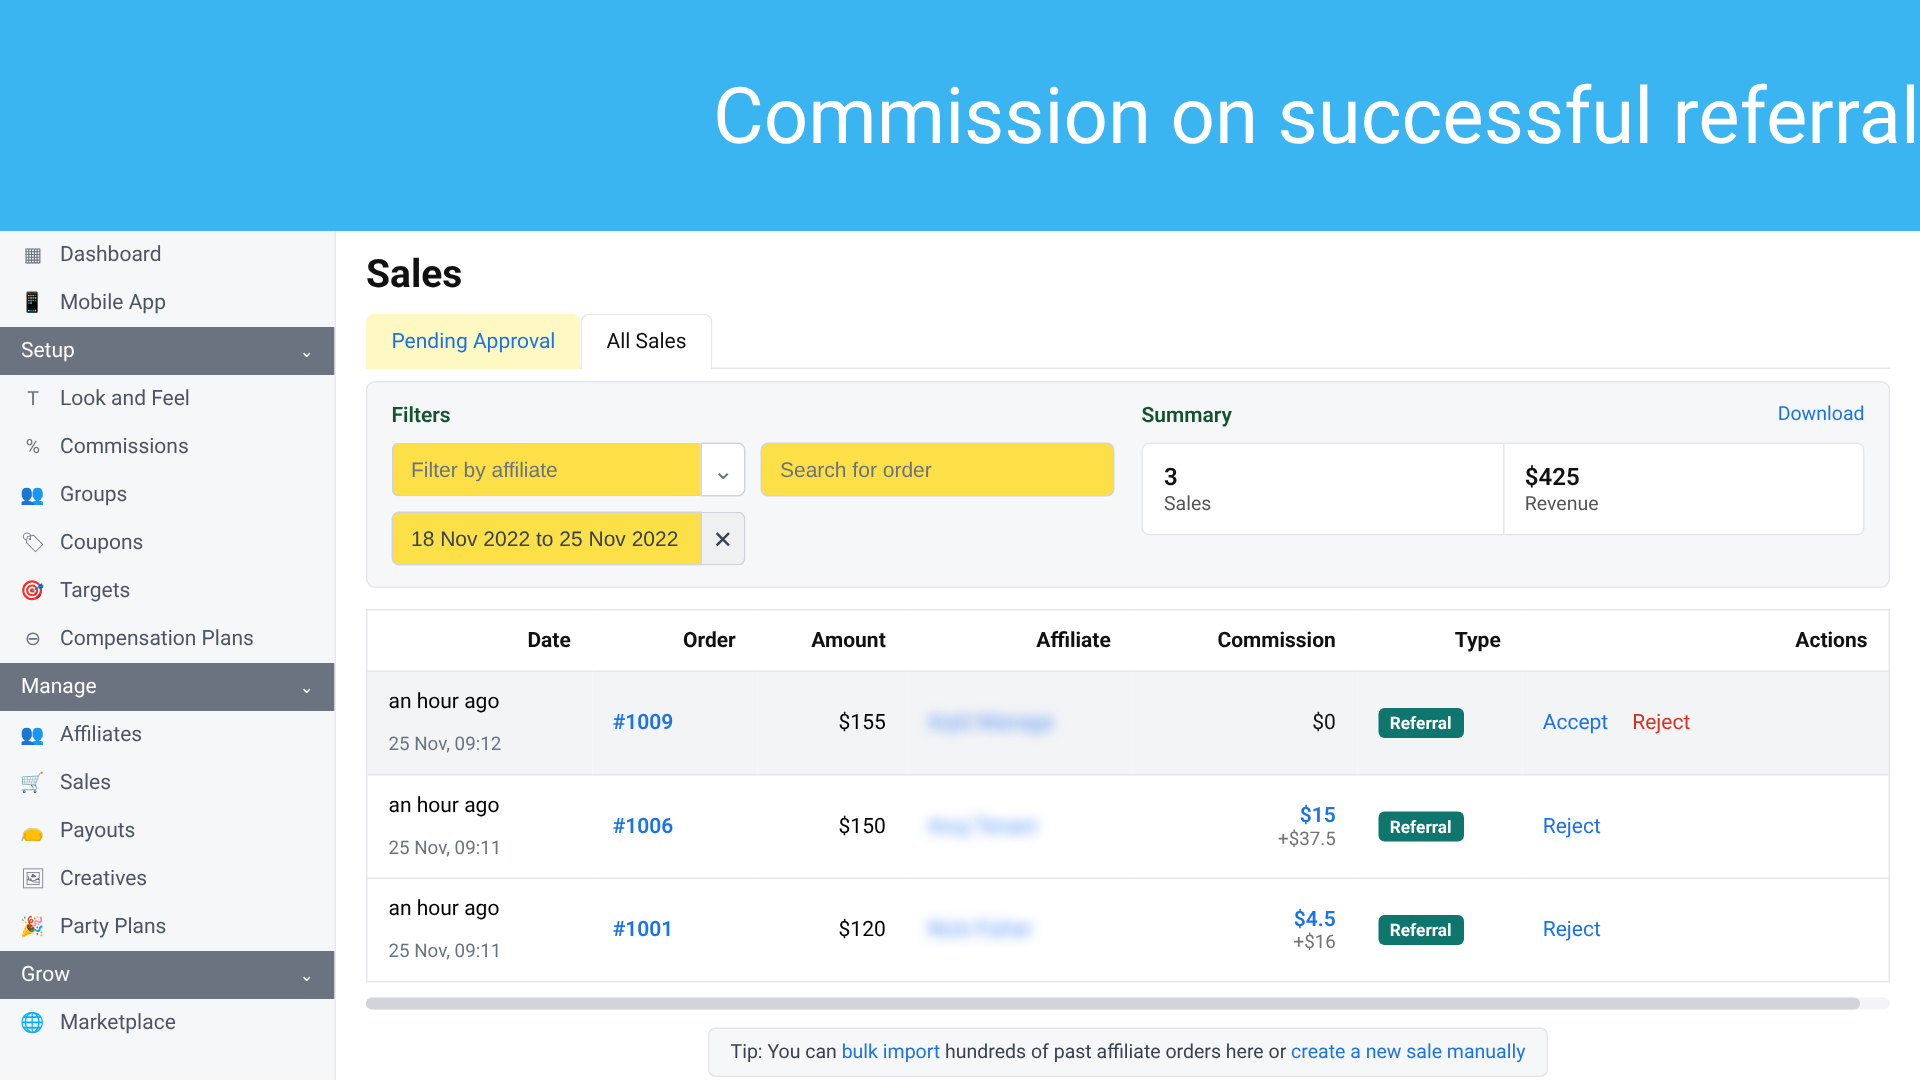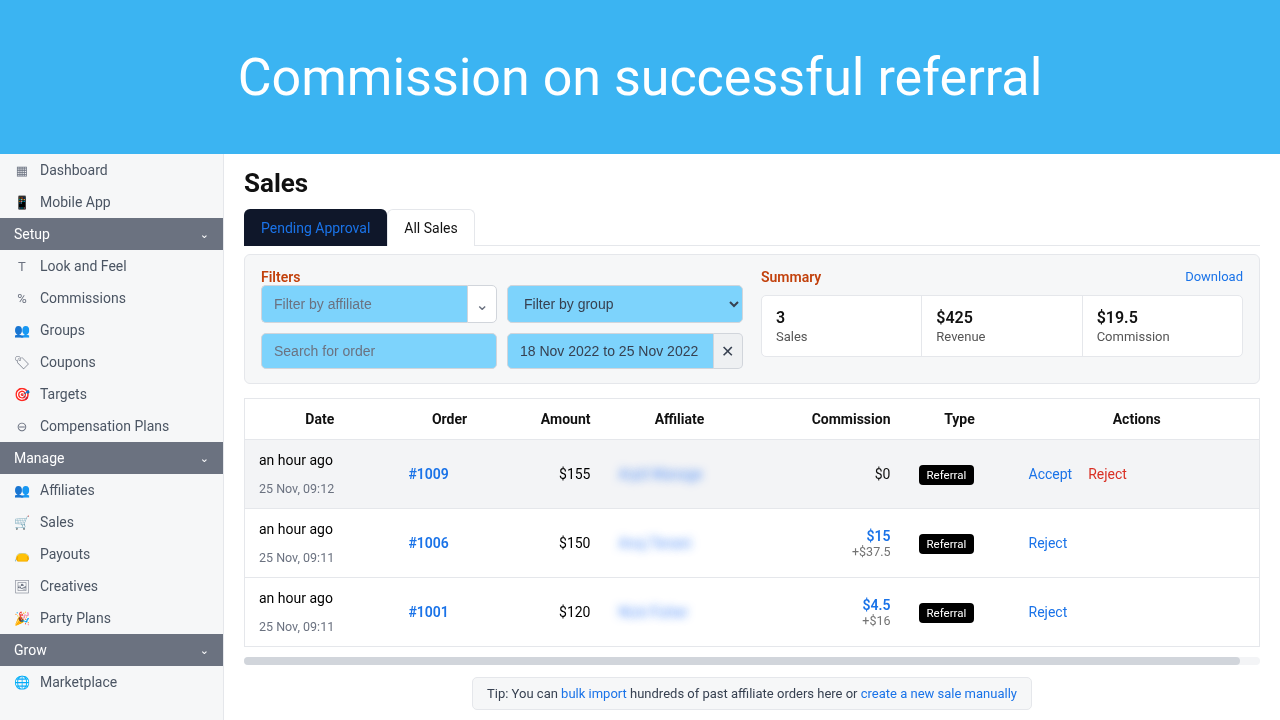--- a/index.html
+++ b/index.html
@@ -1,58 +1,58 @@
 <!DOCTYPE html>
 <html><head>
 <meta charset="utf-8">
 <style>
   * { box-sizing: border-box; margin: 0; padding: 0; }
   body { font-family: -apple-system, BlinkMacSystemFont, "Segoe UI", Roboto, sans-serif; background: #fff; width: 1280px; height: 720px; overflow: hidden; }
-  .banner { background: #3bb4f2; color: #fff; height: 154px; display: flex; align-items: center; justify-content: center; font-size: 52px; font-weight: 400; }
+  .banner { background: #3bb4f2; color: #fff; height: 154px; display: flex; align-items: center; justify-content: flex-end; font-size: 52px; font-weight: 400; }
   .app { display: flex; height: 566px; }
   .sidebar { width: 224px; background: #f6f7f8; border-right: 1px solid #e5e7eb; overflow-y: auto; font-size: 14px; }
   .side-item { display: flex; align-items: center; gap: 10px; padding: 8px 14px; color: #4b5563; cursor: pointer; }
   .side-item .ico { width: 16px; display:inline-flex; align-items:center; justify-content:center; color:#6b7280; font-size:13px; }
   .side-section { background: #6b7280; color: #fff; padding: 8px 14px; display:flex; align-items:center; justify-content:space-between; font-size:14px; }
   .side-section .chev { font-size:11px; }
   .main { flex:1; padding: 14px 20px 0 20px; overflow:hidden; }
   h1.page-title { font-size: 26px; font-weight: 700; margin-bottom: 10px; color:#111; }
   .tabs { display:flex; gap:0; border-bottom:1px solid #e5e7eb; margin-bottom: 8px; }
-  .tab { padding: 10px 16px; font-size:14px; color:#1a73e8; cursor:pointer; border:1px solid transparent; border-bottom:none; border-radius:6px 6px 0 0; position:relative; top:1px; background:#0f172a; }
+  .tab { padding: 10px 16px; font-size:14px; color:#1a73e8; cursor:pointer; border:1px solid transparent; border-bottom:none; border-radius:6px 6px 0 0; position:relative; top:1px; background:#fef9c3; }
   .tab.active { color:#111; border-color:#e5e7eb; background:#fff; }
   .panel-row { display:flex; gap:18px; background:#f6f7f8; border:1px solid #e5e7eb; border-radius:6px; padding:14px 16px; margin-bottom:14px; }
   .filters { flex:1; }
-  .panel-label { font-size:14px; font-weight:600; color:#c2410c; }
+  .panel-label { font-size:14px; font-weight:600; margin-bottom:10px; color:#14532d; }
   .filter-grid { display:grid; grid-template-columns: 1fr 1fr; gap:10px; }
-  .input, .select { background:#7dd3fc; border:1px solid #d1d5db; border-radius:5px; padding: 9px 12px; font-size:14px; color:#374151; width:100%; }
+  .input, .select { background:#fde047; border:1px solid #d1d5db; border-radius:5px; padding: 9px 12px; font-size:14px; color:#374151; width:100%; }
   .input::placeholder { color:#6b7280; }
   .filter-affiliate { display:flex; }
   .filter-affiliate .input { border-top-right-radius:0; border-bottom-right-radius:0; border-right:none; }
   .filter-affiliate .caret-btn { width:34px; border:1px solid #d1d5db; border-radius:0 5px 5px 0; background:#fff; display:flex; align-items:center; justify-content:center; color:#6b7280; cursor:pointer; }
   .date-wrap { display:flex; }
   .date-wrap .input { border-top-right-radius:0; border-bottom-right-radius:0; }
   .date-wrap .clear-btn { width:34px; border:1px solid #d1d5db; border-left:none; border-radius:0 5px 5px 0; background:#eef0f2; display:flex; align-items:center; justify-content:center; color:#374151; cursor:pointer; }
   .summary { flex:1; position:relative; }
   .download { position:absolute; right:0; top:0; color:#1a73e8; font-size:13px; cursor:pointer; }
   .summary-cards { display:flex; background:#fff; border:1px solid #e5e7eb; border-radius:5px; margin-top:10px; }
   .summary-card { flex:1; padding:12px 14px; border-right:1px solid #e5e7eb; }
   .summary-card:last-child { border-right:none; }
   .summary-val { font-size:16px; font-weight:600; color:#111; }
   .summary-lbl { font-size:13px; color:#555; margin-top:2px; }
   table { width:100%; border-collapse:collapse; border:1px solid #e5e7eb; font-size:14px; }
-  th { text-align:center; padding:12px 14px; font-weight:700; color:#111; border-bottom:1px solid #e5e7eb; background:#fff; }
+  th { text-align:right; padding:12px 14px; font-weight:700; color:#111; border-bottom:1px solid #e5e7eb; background:#fff; }
   th.num, td.num { text-align:right; }
   td { padding:12px 14px; border-bottom:1px solid #e5e7eb; background:#fff; vertical-align:middle; }
   tr.highlight td { background:#f3f4f6; }
   .date-sub { color:#6b7280; font-size:12.5px; margin-top:13px; }
   .order-link { color:#1a73e8; font-weight:600; text-decoration:none; cursor:pointer; }
   .blur { color:transparent; text-shadow: 0 0 8px rgba(59,130,246,0.9); user-select:none; }
   .comm-main { color:#1a73e8; font-weight:600; display:block; }
   .comm-sub { color:#737373; font-size:12.5px; display:block; }
-  .badge { background:#000000; color:#fff; font-size:11.5px; font-weight:400; padding:3px 8px; border-radius:4px; }
+  .badge { background:#0f766e; color:#fff; font-size:11.5px; font-weight:700; padding:3px 8px; border-radius:4px; }
   .act-accept { color:#1a73e8; cursor:pointer; margin-right:16px; }
   .act-reject { color:#d93025; cursor:pointer; }
   .act-reject.blue { color:#1a73e8; }
   .scroll-track { height:8px; background:#f3f4f6; border-radius:6px; margin:10px 0 12px 0; position:relative; }
   .scroll-thumb { position:absolute; left:0; top:0; height:100%; width:98%; background:#d1d5db; border-radius:6px; }
   .tip-bar { text-align:center; font-size:13px; color:#374151; background:#f6f7f8; border:1px solid #e5e7eb; border-radius:5px; padding:8px 14px; width:fit-content; margin:0 auto 8px auto; }
   .tip-bar a { color:#1a73e8; cursor:pointer; }
   .gear-row { text-align:center; color:#6b7280; font-size:18px; }
 </style>
 </head>
@@ -149,47 +149,40 @@
     <div class="panel-row">
       <div class="filters">
         <div class="panel-label">Filters</div>
         <div class="filter-grid">
           <div class="filter-affiliate">
             <input class="input" placeholder="Filter by affiliate" style="">
             <div class="caret-btn">
                 <span>⌄</span>
               </div>
           </div>
-          <select class="select">
-            <option>Filter by group</option>
-          </select>
           <input class="input" placeholder="Search for order" style="">
           <div class="date-wrap">
             <input class="input" value="18 Nov 2022 to 25 Nov 2022" style="">
             <div class="clear-btn">
                 <span>✕</span>
               </div>
           </div>
         </div>
       </div>
       <div class="summary">
         <div class="panel-label">Summary</div>
         <span class="download">Download</span>
         <div class="summary-cards">
           <div class="summary-card">
             <div class="summary-val">3</div>
             <div class="summary-lbl">Sales</div>
           </div>
           <div class="summary-card">
             <div class="summary-val">$425</div>
             <div class="summary-lbl">Revenue</div>
-          </div>
-          <div class="summary-card">
-            <div class="summary-val">$19.5</div>
-            <div class="summary-lbl">Commission</div>
           </div>
         </div>
       </div>
     </div>
 
     <table>
       <thead>
         <tr>
           <th style="width:150px">Date</th>
           <th style="width:110px">Order</th>

